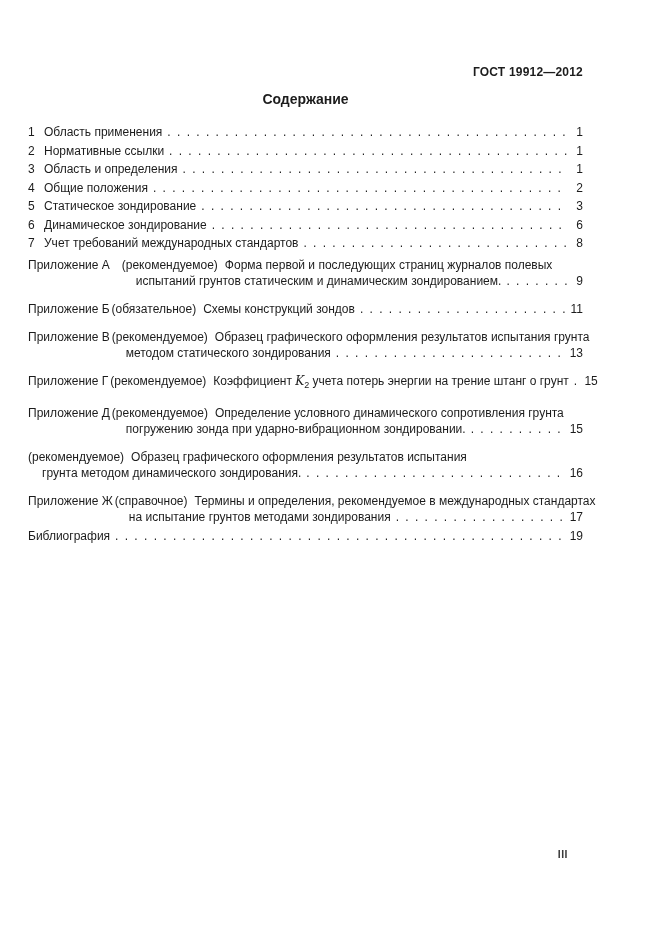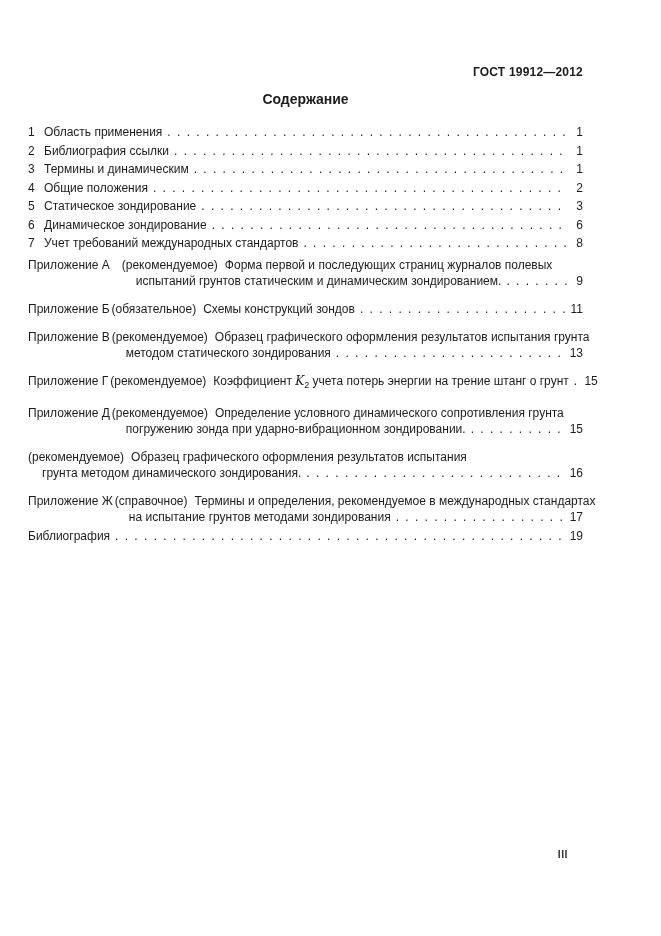--- a/index.html
+++ b/index.html
@@ -92,27 +92,27 @@
   <h1 class="toc-title">Содержание</h1>
   <div class="toc">
       <div class="row">
         <span class="num">1</span>
         <span class="txt">Область применения</span>
         <span class="leader">........................................................................................................................</span>
         <span class="pg">1</span>
       </div>
       <div class="row">
         <span class="num">2</span>
-        <span class="txt">Библиография ссылки</span>
+        <span class="txt">Нормативные ссылки</span>
         <span class="leader">........................................................................................................................</span>
         <span class="pg">1</span>
       </div>
       <div class="row">
         <span class="num">3</span>
-        <span class="txt">Термины и динамическим</span>
+        <span class="txt">Область и определения</span>
         <span class="leader">........................................................................................................................</span>
         <span class="pg">1</span>
       </div>
       <div class="row">
         <span class="num">4</span>
         <span class="txt">Общие положения</span>
         <span class="leader">........................................................................................................................</span>
         <span class="pg">2</span>
       </div>
       <div class="row">

